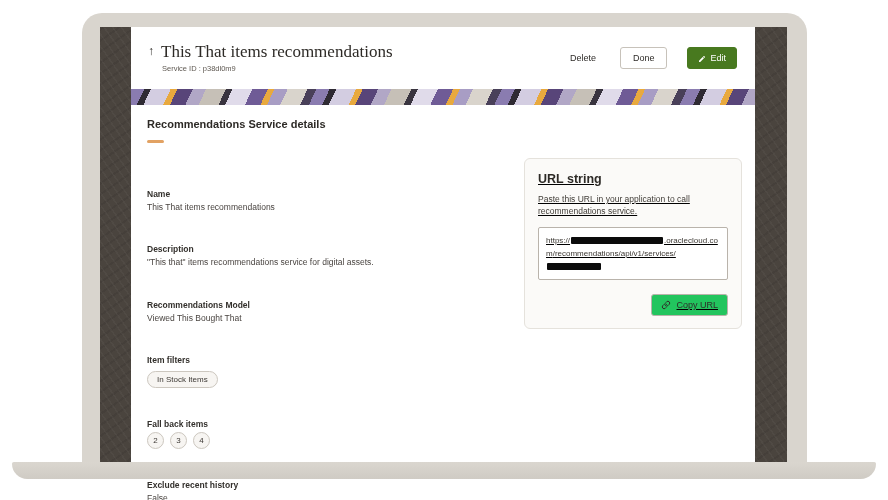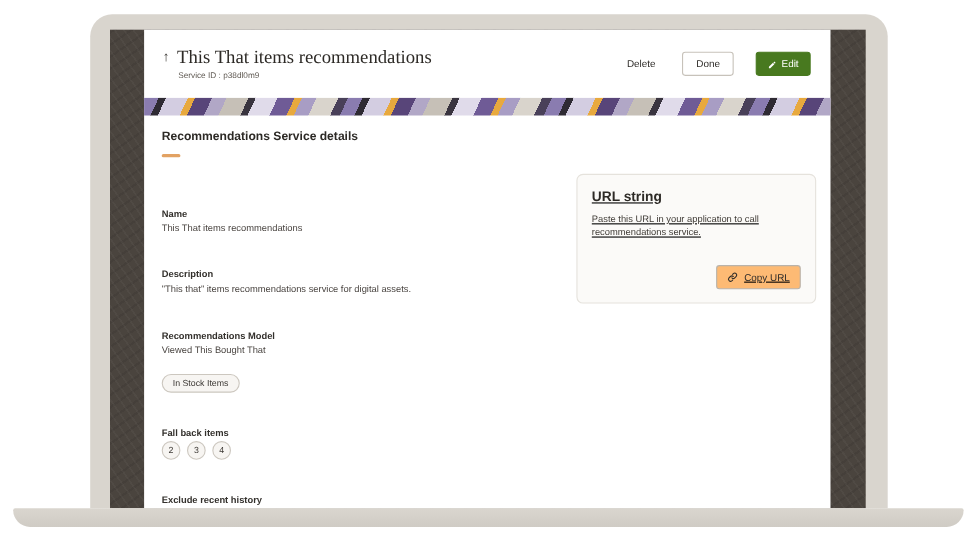--- a/index.html
+++ b/index.html
@@ -75,21 +75,21 @@
     border-radius: 6px; padding: 13px 13px 12px; display: flex; flex-direction: column; text-decoration: underline; }
   .url-card-title { font-size: 12.5px; font-weight: bold; color: #2d2a26; margin-bottom: 7px; }
   .url-card-desc { font-size: 8.5px; color: #403c37; line-height: 1.45; margin-bottom: 9px; }
   .url-box { border: 1px solid #b9b3ab; background: #ffffff; border-radius: 2px;
     padding: 6px 7px; font-size: 8px; color: #3a3631; line-height: 1.65; word-break: break-all; }
   .redact { display: inline-block; background: #0b0b0b; height: 7px; vertical-align: middle;
     margin: 0 1px; border-radius: 1px; }
   .redact-host { width: 92px; }
   .redact-svc { width: 54px; }
   .copy-btn { align-self: flex-end; margin-top: 14px; display: inline-flex; align-items: center;
-    gap: 5px; background: #fdba74; border: 1px solid #b9b3ab; border-radius: 3px;
+    gap: 5px; background: #22c55e; border: 1px solid #b9b3ab; border-radius: 3px;
     padding: 5px 9px; font-size: 9px; color: #2f2c29; cursor: pointer; }
   .copy-btn svg { display: block; }
 </style>
 </head>
 <body>
 
 <div class="stage">
   <div class="screen-frame">
     <div class="screen-dark">
 
@@ -138,20 +138,21 @@
                   <div class="field-label">Description</div>
                   <div class="field-value">"This that" items recommendations service for digital assets.</div>
                 </div>
 
                 <div class="field">
                   <div class="field-label">Recommendations Model</div>
                   <div class="field-value">Viewed This Bought That</div>
                 </div>
 
                 <div class="field">
+                  <div class="field-label">Item filters</div>
                   <span class="tag">In Stock Items</span>
                 </div>
 
                 <div class="field">
                   <div class="field-label">Fall back items</div>
                   <div class="circles">
                     <span class="circle">2</span>
                     <span class="circle">3</span>
                     <span class="circle">4</span>
                   </div>
@@ -160,20 +161,23 @@
                 <div class="field">
                   <div class="field-label">Exclude recent history</div>
                   <div class="field-value">False</div>
                 </div>
 
               </div>
 
               <div class="url-card">
                 <div class="url-card-title">URL string</div>
                 <div class="url-card-desc">Paste this URL in your application to call recommendations service.</div>
+                <div class="url-box">
+                  <span>https://</span><span class="redact redact-host"></span><span>.oraclecloud.com</span><span>/recommendations/api/v1/services/</span><span class="redact redact-svc"></span>
+                </div>
                 <button class="copy-btn">
                   <span>
                     <svg width="10" height="10" viewBox="0 0 24 24" fill="none" stroke="#2f2c29" stroke-width="2.4" stroke-linecap="round">
                       <path d="M10.5 13.5a4.4 4.4 0 0 0 6.2 0l3.2-3.2a4.4 4.4 0 0 0-6.2-6.2l-1.7 1.7"></path>
                       <path d="M13.5 10.5a4.4 4.4 0 0 0-6.2 0l-3.2 3.2a4.4 4.4 0 0 0 6.2 6.2l1.7-1.7"></path>
                     </svg>
                   </span>
                   <span>Copy URL</span>
                 </button>
               </div>

